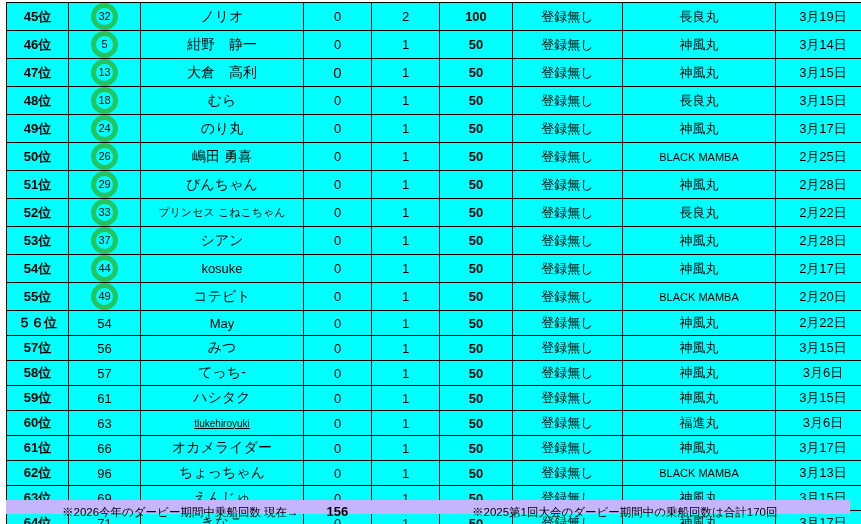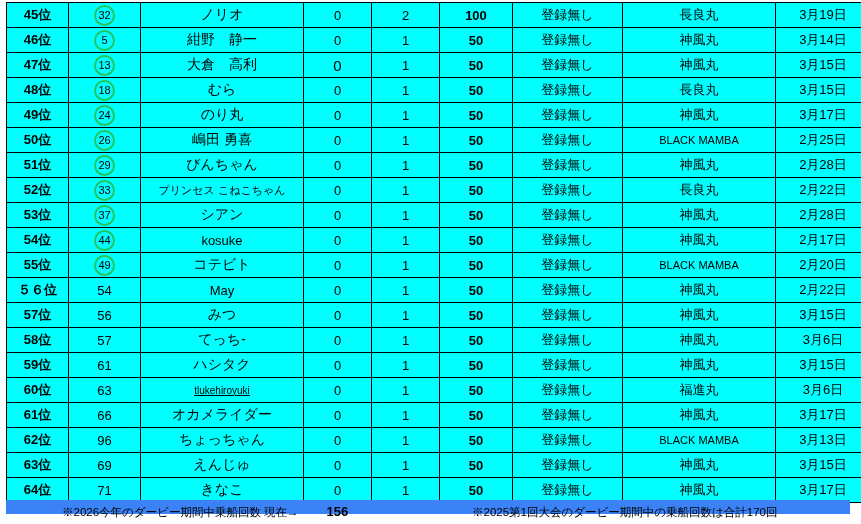--- a/index.html
+++ b/index.html
@@ -48,21 +48,21 @@
   col.c-reg    { width: 110px; }
   col.c-boat   { width: 153px; }
   col.c-date   { width: 95px; }
 
   td.rank {
     font-weight: bold;
     font-size: 14px;
   }
   td.no-circle .circ {
     display: inline-block;
-    border: 2px solid #22c55e;
+    border: 5px solid #22c55e;
     border-radius: 50%;
     width: 17px;
     height: 17px;
     line-height: 16px;
     font-size: 11px;
     text-align: center;
   }
   td.no-plain {
     font-size: 13px;
   }
@@ -105,21 +105,21 @@
     font-size: 12px;
   }
 
   .footer {
     position: absolute;
     left: 6px;
     top: 498px;
     width: 844px;
     height: 14px;
     box-sizing: border-box;
-    background: #3b82f6;
+    background: #c4b5fd;
   }
   .footer-inner {
     display: flex;
     align-items: center;
     height: 24px;
   }
   .f-left {
     width: 440px;
     display: flex;
     align-items: baseline;

